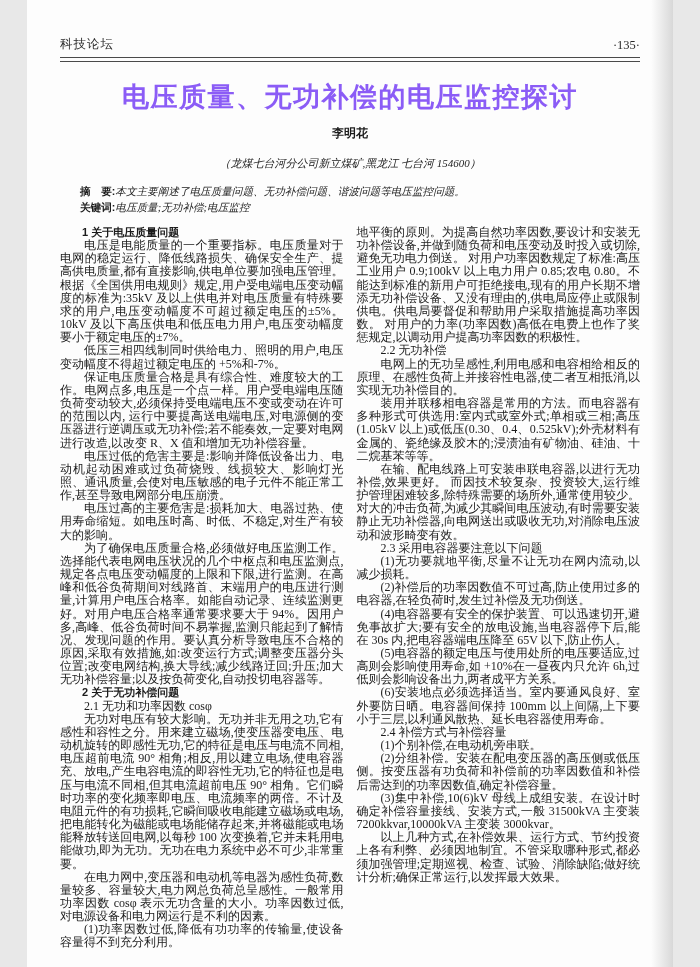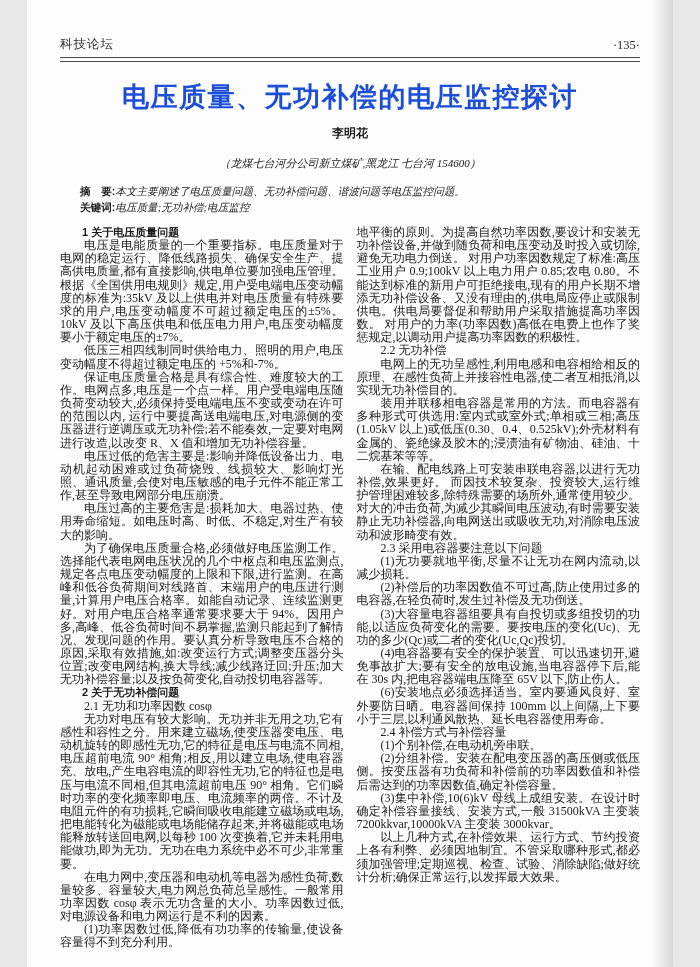--- a/index.html
+++ b/index.html
@@ -24,21 +24,21 @@
     font-size:12.5px;letter-spacing:1px;color:#2a2a2a;
   }
   .journal-header .pageno{font-family:"Liberation Serif",serif;letter-spacing:0;}
   .double-rule{
     margin-top:4px;height:3px;
     border-top:1.6px solid #4a4a4a;border-bottom:1px solid #4a4a4a;
   }
   .title{
     margin-top:17px;text-align:center;
     font-size:27px;font-weight:700;letter-spacing:1.5px;
-    color:#1d4ed8;
+    color:#8b5cf6;
   }
   .author{
     margin-top:10px;text-align:center;
     font-size:12px;font-weight:700;
     font-family:"Liberation Sans","DejaVu Sans",sans-serif;
   }
   .affiliation{
     margin-top:14px;text-align:center;
     font-size:11px;font-style:italic;color:#222;
   }
@@ -102,22 +102,22 @@
       </div>
     <div class="col">
         <div class="blk-cont">地平衡的原则。为提高自然功率因数,要设计和安装无功补偿设备,并做到随负荷和电压变动及时投入或切除,避免无功电力倒送。 对用户功率因数规定了标准:高压工业用户 0.9;100kV 以上电力用户 0.85;农电 0.80。不能达到标准的新用户可拒绝接电,现有的用户长期不增添无功补偿设备、又没有理由的,供电局应停止或限制供电。供电局要督促和帮助用户采取措施提高功率因数。 对用户的力率(功率因数)高低在电费上也作了奖惩规定,以调动用户提高功率因数的积极性。</div>
         <div class="blk-h2">2.2 无功补偿</div>
         <div class="blk-p">电网上的无功呈感性,利用电感和电容相给相反的原理、在感性负荷上并接容性电器,使二者互相抵消,以实现无功补偿目的。</div>
         <div class="blk-p">装用并联移相电容器是常用的方法。而电容器有多种形式可供选用:室内式或室外式;单相或三相;高压(1.05kV 以上)或低压(0.30、0.4、0.525kV);外壳材料有金属的、瓷绝缘及胶木的;浸渍油有矿物油、硅油、十二烷基苯等等。</div>
         <div class="blk-p">在输、配电线路上可安装串联电容器,以进行无功补偿,效果更好。 而因技术较复杂、投资较大,运行维护管理困难较多,除特殊需要的场所外,通常使用较少。对大的冲击负荷,为减少其瞬间电压波动,有时需要安装静止无功补偿器,向电网送出或吸收无功,对消除电压波动和波形畸变有效。</div>
         <div class="blk-h2">2.3 采用电容器要注意以下问题</div>
         <div class="blk-p">(1)无功要就地平衡,尽量不让无功在网内流动,以减少损耗。</div>
         <div class="blk-p">(2)补偿后的功率因数值不可过高,防止使用过多的电容器,在轻负荷时,发生过补偿及无功倒送。</div>
-        <div class="blk-p">(3)大容量电容器组要具有自投切或多组投切的功能,以适应负荷变化的需要。要按电压的变化(Uc)、无功的多少(Qc)或二者的变化(Uc,Qc)投切。</div>
         <div class="blk-p">(4)电容器要有安全的保护装置、可以迅速切开,避免事故扩大;要有安全的放电设施,当电容器停下后,能在 30s 内,把电容器端电压降至 65V 以下,防止伤人。</div>
+        <div class="blk-p">(5)电容器的额定电压与使用处所的电压要适应,过高则会影响使用寿命,如 +10%在一昼夜内只允许 6h,过低则会影响设备出力,两者成平方关系。</div>
         <div class="blk-p">(6)安装地点必须选择适当。室内要通风良好、室外要防日晒。电容器间保持 100mm 以上间隔,上下要小于三层,以利通风散热、延长电容器使用寿命。</div>
         <div class="blk-h2">2.4 补偿方式与补偿容量</div>
         <div class="blk-p">(1)个别补偿,在电动机旁串联。</div>
         <div class="blk-p">(2)分组补偿。安装在配电变压器的高压侧或低压侧。按变压器有功负荷和补偿前的功率因数值和补偿后需达到的功率因数值,确定补偿容量。</div>
         <div class="blk-p">(3)集中补偿,10(6)kV 母线上成组安装。在设计时确定补偿容量接线、安装方式,一般 31500kVA 主变装 7200kkvar,10000kVA 主变装 3000kvar。</div>
         <div class="blk-p">以上几种方式,在补偿效果、运行方式、节约投资上各有利弊、必须因地制宜。不管采取哪种形式,都必须加强管理;定期巡视、检查、试验、消除缺陷;做好统计分析;确保正常运行,以发挥最大效果。</div>
       </div>
   </div>
 
   <div class="scan-edge"></div>

